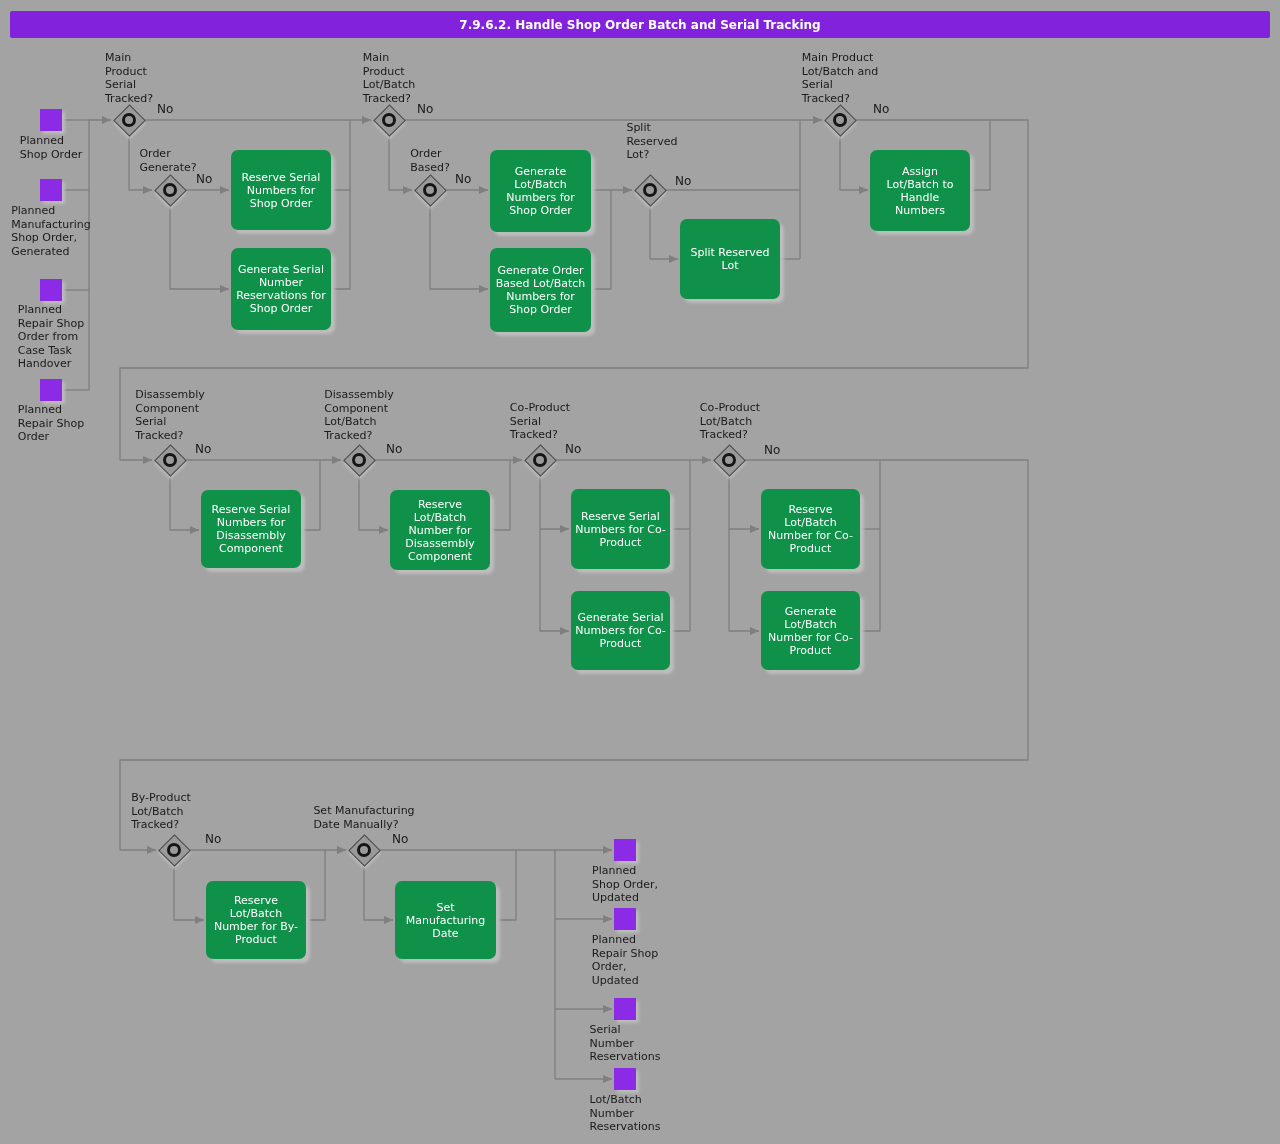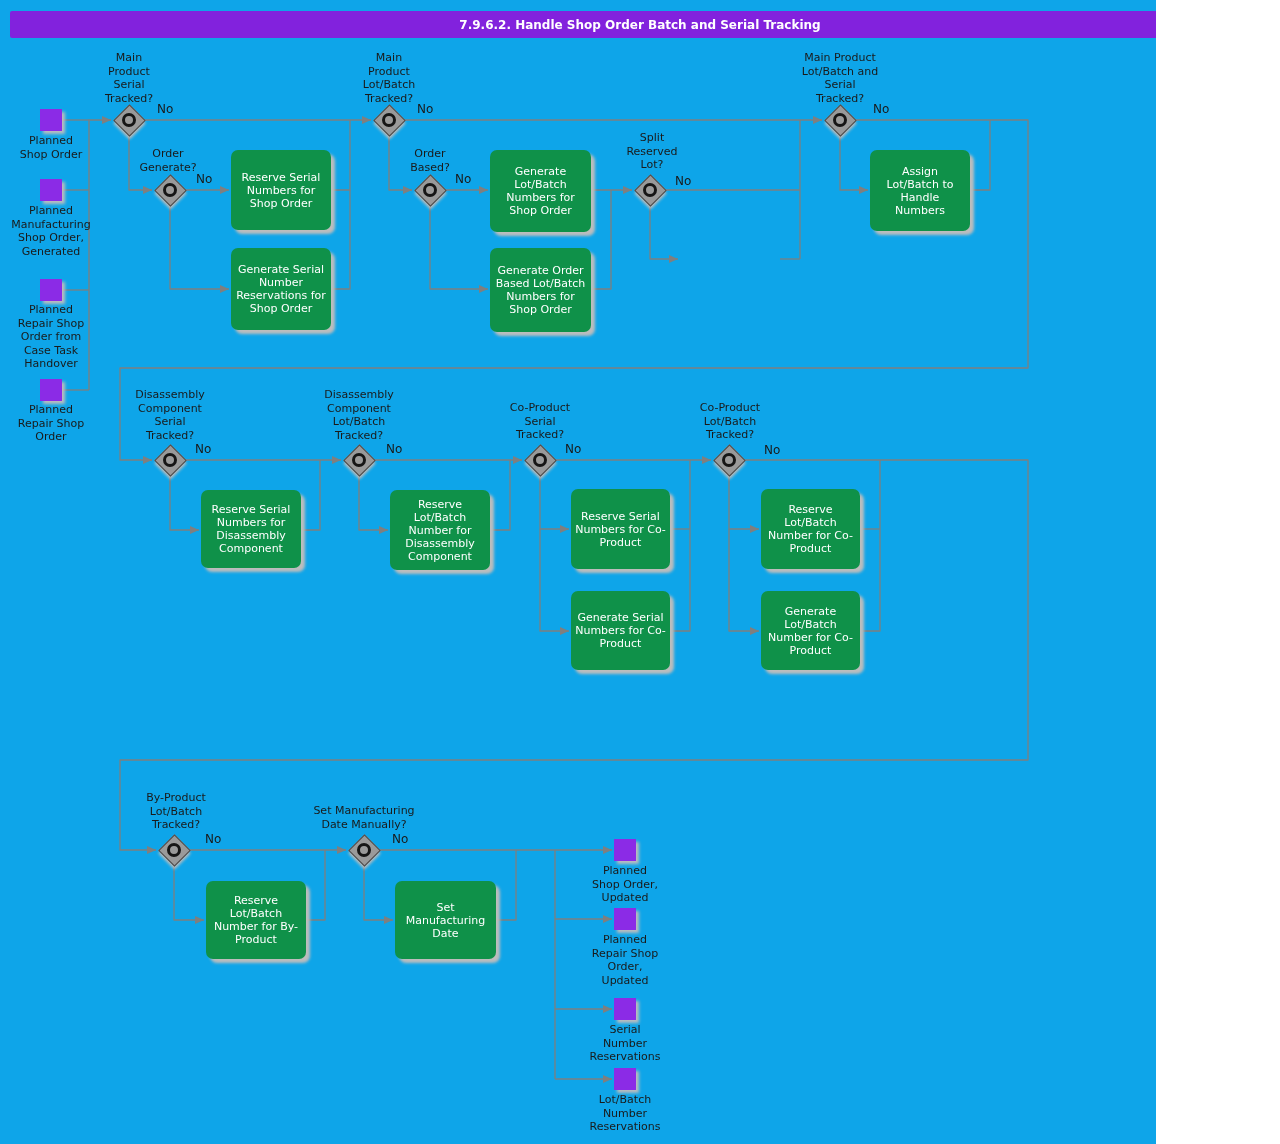--- a/index.html
+++ b/index.html
@@ -5,21 +5,21 @@
   :root{
     --title-bar:#8222DD;
     --event:#8B2BE6;
     --activity:#0F9149;
     --gateway:#9A9A9A;
     --connector:#7F7F7F;
     --text:#1A1A1A;
   }
   html,body{margin:0;padding:0;background:#FFFFFF;}
   #canvas{
-    position:relative;width:1156px;height:1144px;background:#0ea5e9;overflow:hidden;
+    position:relative;width:1280px;height:1144px;background:#a3a3a3;overflow:hidden;
     font-family:"DejaVu Sans","Liberation Sans",sans-serif;color:var(--text);
   }
   #titlebar{
     position:absolute;left:10px;top:11px;width:1260px;height:27px;
     background:var(--title-bar);color:#FFFFFF;font-size:12px;font-weight:bold;
     display:flex;align-items:center;justify-content:center;border-radius:2px;
   }
   svg.flows{position:absolute;left:0;top:0;}
   .ev{
     position:absolute;width:22px;height:22px;background:var(--event);
@@ -35,21 +35,21 @@
   .gw .dia{
     position:absolute;left:5px;top:5px;width:21px;height:21px;
     background:var(--gateway);border:1px solid #4A4A4A;transform:rotate(45deg);
     box-shadow:2px 2px 3px #BDBDBD;
   }
   .gw .ring{
     position:absolute;left:9px;top:9px;width:14px;height:14px;box-sizing:border-box;
     border:3px solid #161616;border-radius:50%;background:var(--gateway);
   }
   .lbl{
-    position:absolute;transform:translateX(-50%);text-align:center;
+    position:absolute;transform:translateX(-50%);
     font-size:11px;line-height:13.5px;white-space:pre-line;color:var(--text);
   }
   .no{
     position:absolute;font-size:12px;color:var(--text);
   }
 </style>
 </head>
 <body>
 
 <div id="canvas">
@@ -170,21 +170,21 @@
       <div class="ring"></div>
     </div>
   <div class="lbl" style="left:430px;top:147px">Order
 Based?</div>
   <div class="no" style="left:455px;top:172px">No</div>
 
   <div class="gw" style="left:634px;top:174px">
       <div class="dia"></div>
       <div class="ring"></div>
     </div>
-  <div class="lbl" style="left:652px;top:131px">Split
+  <div class="lbl" style="left:652px;top:121px">Split
 Reserved
 Lot?</div>
   <div class="no" style="left:675px;top:174px">No</div>
 
   <div class="gw" style="left:824px;top:104px">
       <div class="dia"></div>
       <div class="ring"></div>
     </div>
   <div class="lbl" style="left:840px;top:51px">Main Product
 Lot/Batch and
@@ -227,21 +227,21 @@
     </div>
   <div class="lbl" style="left:730px;top:401px">Co-Product
 Lot/Batch
 Tracked?</div>
   <div class="no" style="left:764px;top:443px">No</div>
 
   <div class="gw" style="left:158px;top:834px">
       <div class="dia"></div>
       <div class="ring"></div>
     </div>
-  <div class="lbl" style="left:176px;top:791px">By-Product
+  <div class="lbl" style="left:161px;top:791px">By-Product
 Lot/Batch
 Tracked?</div>
   <div class="no" style="left:205px;top:832px">No</div>
 
   <div class="gw" style="left:348px;top:834px">
       <div class="dia"></div>
       <div class="ring"></div>
     </div>
   <div class="lbl" style="left:364px;top:804px">Set Manufacturing
 Date Manually?</div>
@@ -255,20 +255,22 @@
 Reservations for
 Shop Order</div>
   <div class="act" style="left:490px;top:150px;width:101px;height:82px">Generate
 Lot/Batch
 Numbers for
 Shop Order</div>
   <div class="act" style="left:490px;top:248px;width:101px;height:84px">Generate Order
 Based Lot/Batch
 Numbers for
 Shop Order</div>
+  <div class="act" style="left:680px;top:219px;width:100px;height:80px">Split Reserved
+Lot</div>
   <div class="act" style="left:870px;top:150px;width:100px;height:81px">Assign
 Lot/Batch to
 Handle
 Numbers</div>
 
   <div class="act" style="left:201px;top:490px;width:100px;height:78px">Reserve Serial
 Numbers for
 Disassembly
 Component</div>
   <div class="act" style="left:390px;top:490px;width:100px;height:80px">Reserve

